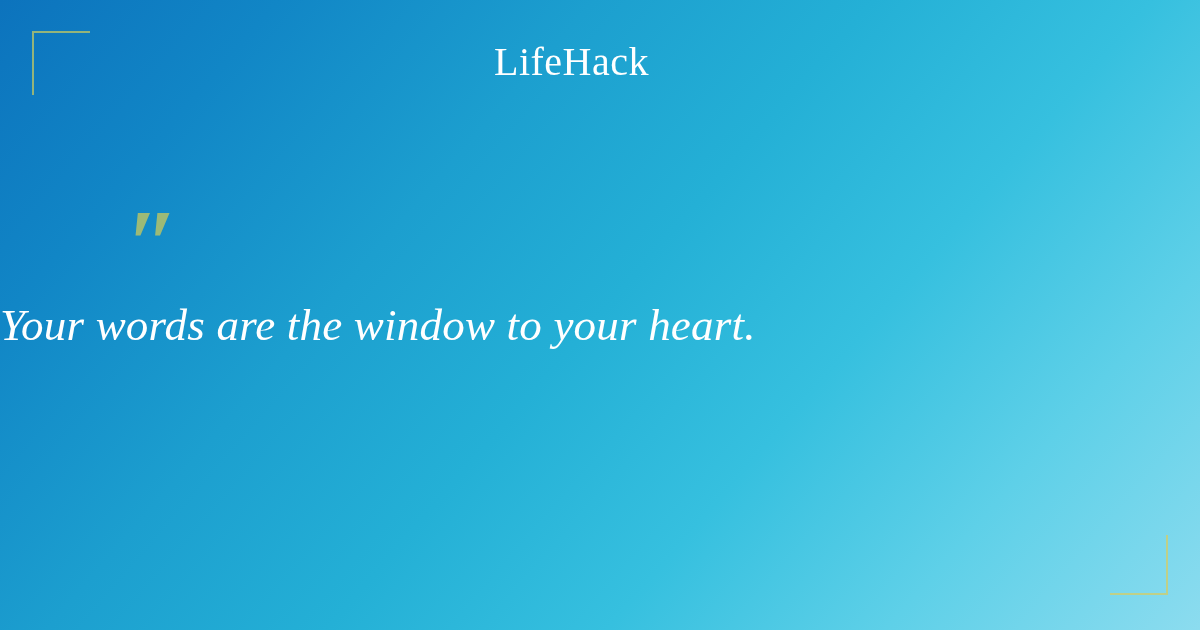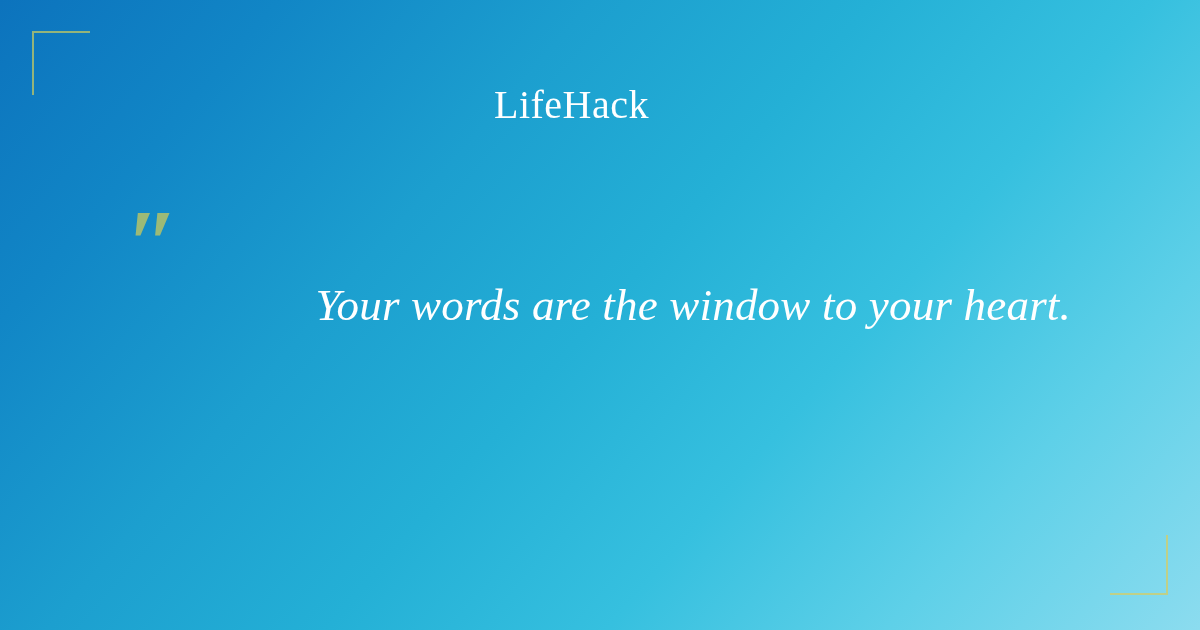--- a/index.html
+++ b/index.html
@@ -61,44 +61,43 @@
     left: 0;
     width: 1143px;
     text-align: center;
     font-family: "Liberation Serif", "DejaVu Serif", serif;
     font-size: 40px;
     line-height: 48px;
     letter-spacing: .5px;
     color: #ffffff;
     font-weight: 400;
     white-space: nowrap;
-    margin-top: 43px;
   }
 
   
   .quote-mark {
     position: absolute;
     left: 126px;
     top: 196px;
     font-family: "Liberation Serif", "DejaVu Serif", serif;
     font-size: 96px;
     line-height: 96px;
     font-style: italic;
     font-weight: 700;
     color: #9cba77;
     user-select: none;
   }
 
   
   .quote-wrap {
     position: absolute;
     left: 0;
-    top: 276px;
+    top: 296px;
     width: 1071px;
-    text-align: right;
+    text-align: left;
   }
   .quote-text {
     display: inline-block;
     font-family: "Liberation Serif", "DejaVu Serif", serif;
     font-style: italic;
     font-weight: 400;
     font-size: 45px;
     line-height: 58px;
     color: #ffffff;
     letter-spacing: .2px;

